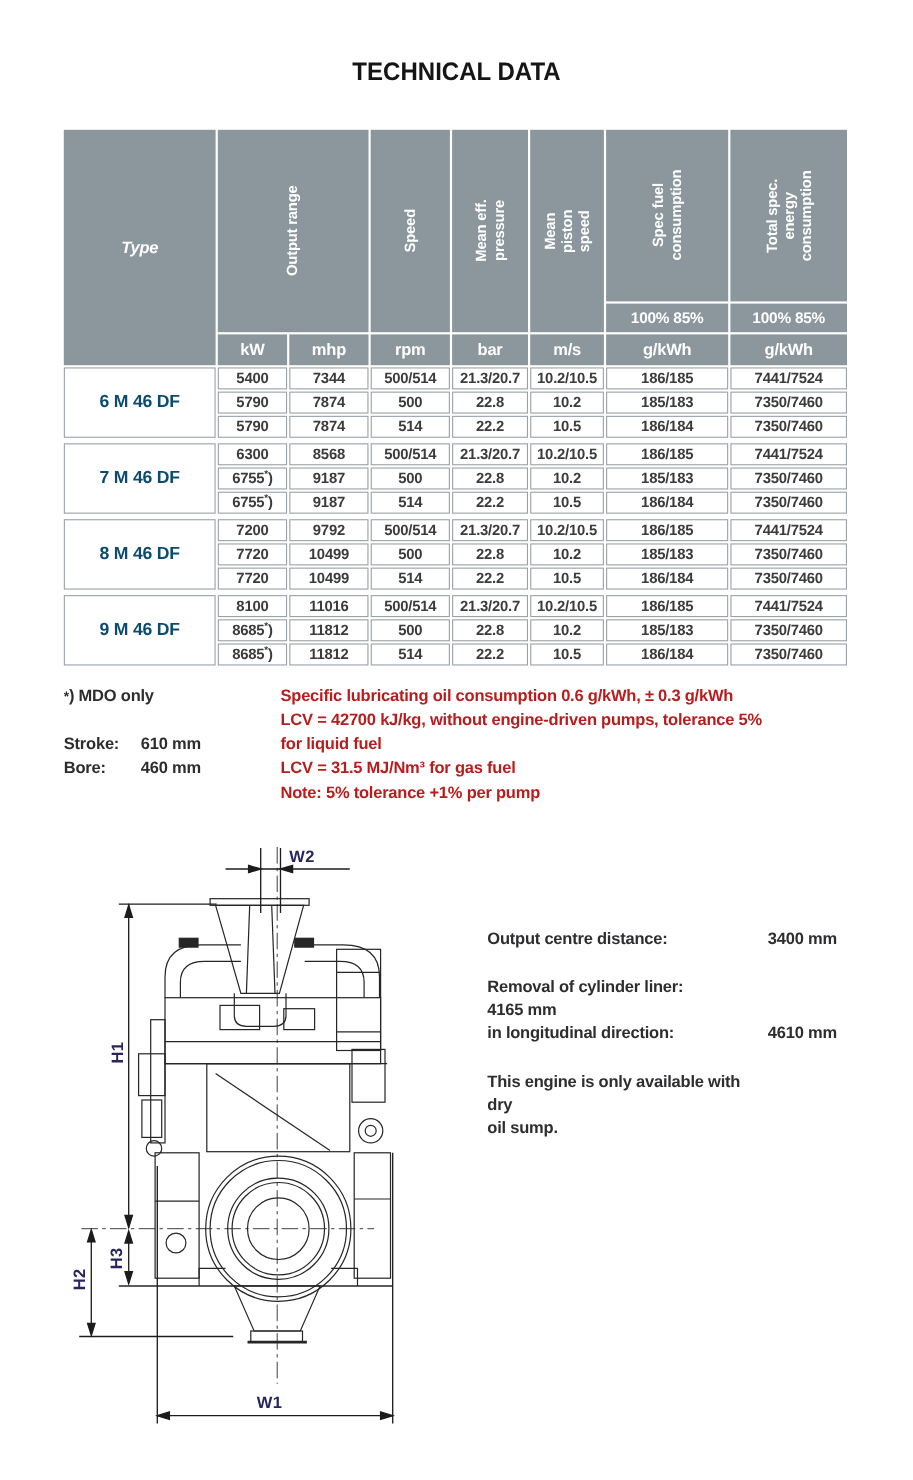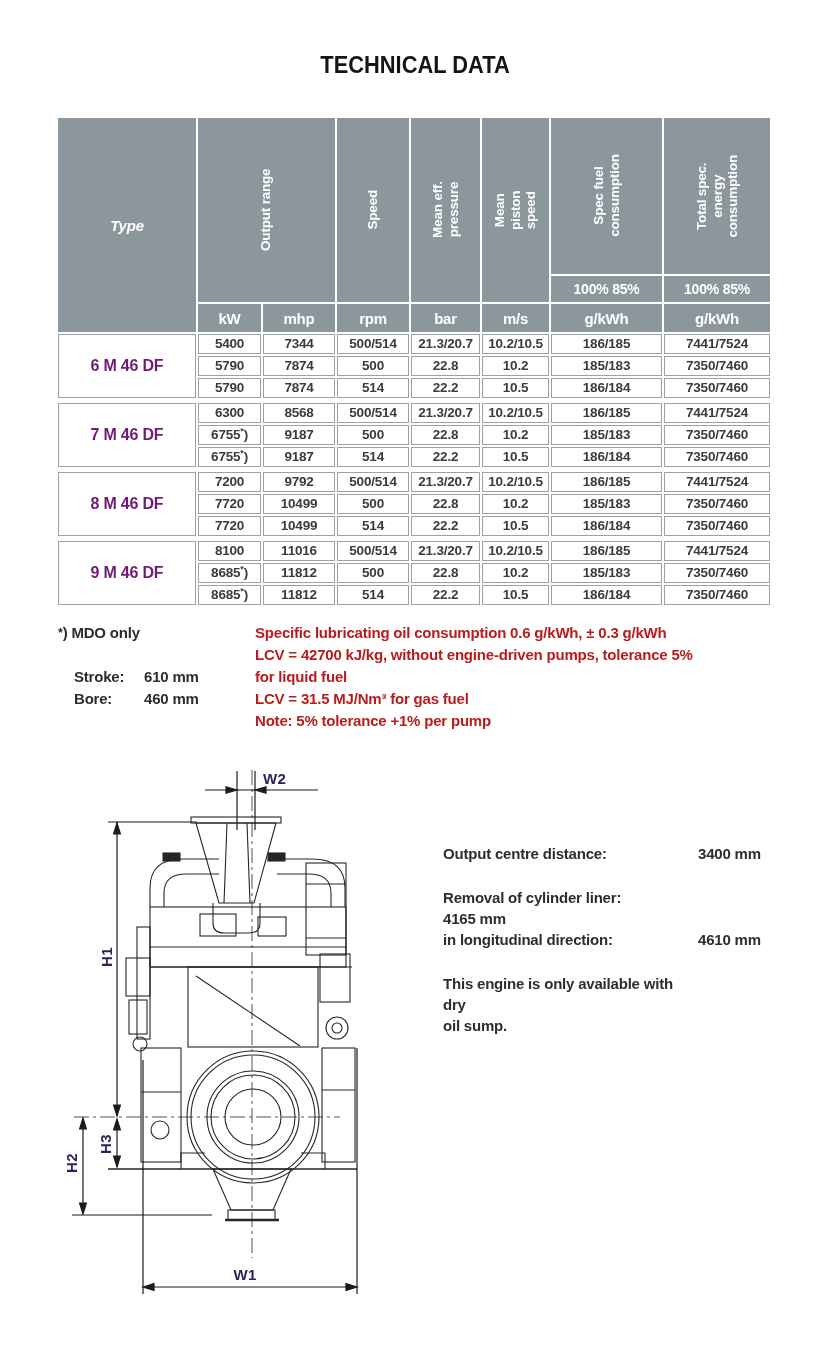--- a/index.html
+++ b/index.html
@@ -25,28 +25,28 @@
        font-size:13.5px;line-height:1.15;}
   td.type-hd{font-size:15px;font-style:italic;}
   td.pct{font-size:14px;height:26px;}
   td.unit{font-size:15px;height:28px;}
   td.data-cell{
     background:#fff;border:1px solid #9aa1a7;text-align:center;
     font-size:13.5px;height:18px;line-height:18px;color:#3b3b3d;
   }
   td.type-cell{
     background:#fff;border:1px solid #9aa1a7;text-align:center;
-    font-size:16px;color:#701a75;vertical-align:middle;
+    font-size:16px;color:#0c4a6e;vertical-align:middle;
   }
   td.data-cell sup{font-size:9px;line-height:0;}
   tr.spacer td{border:none;background:transparent;height:1px;}
   
   .notes-left{position:absolute;left:58px;top:622px;font-size:15px;color:#2d2d2f;}
   .notes-left .nrow{display:flex;line-height:22px;}
-  .notes-left .nlabel{width:70px;margin-left:16px;}
+  .notes-left .nlabel{width:70px;}
   .notes-left .blankrow{height:22px;}
   .notes-right{
     position:absolute;left:255px;top:622px;width:525px;font-size:15px;
     color:#b91c1c;line-height:22px;white-space:pre-line;
   }
   
   svg.engine{position:absolute;left:55px;top:755px;width:370px;height:560px;}
   .dim-label{font-family:"Liberation Sans",sans-serif;font-weight:bold;
              font-size:15px;fill:#26265c;letter-spacing:0.3px;}
   

